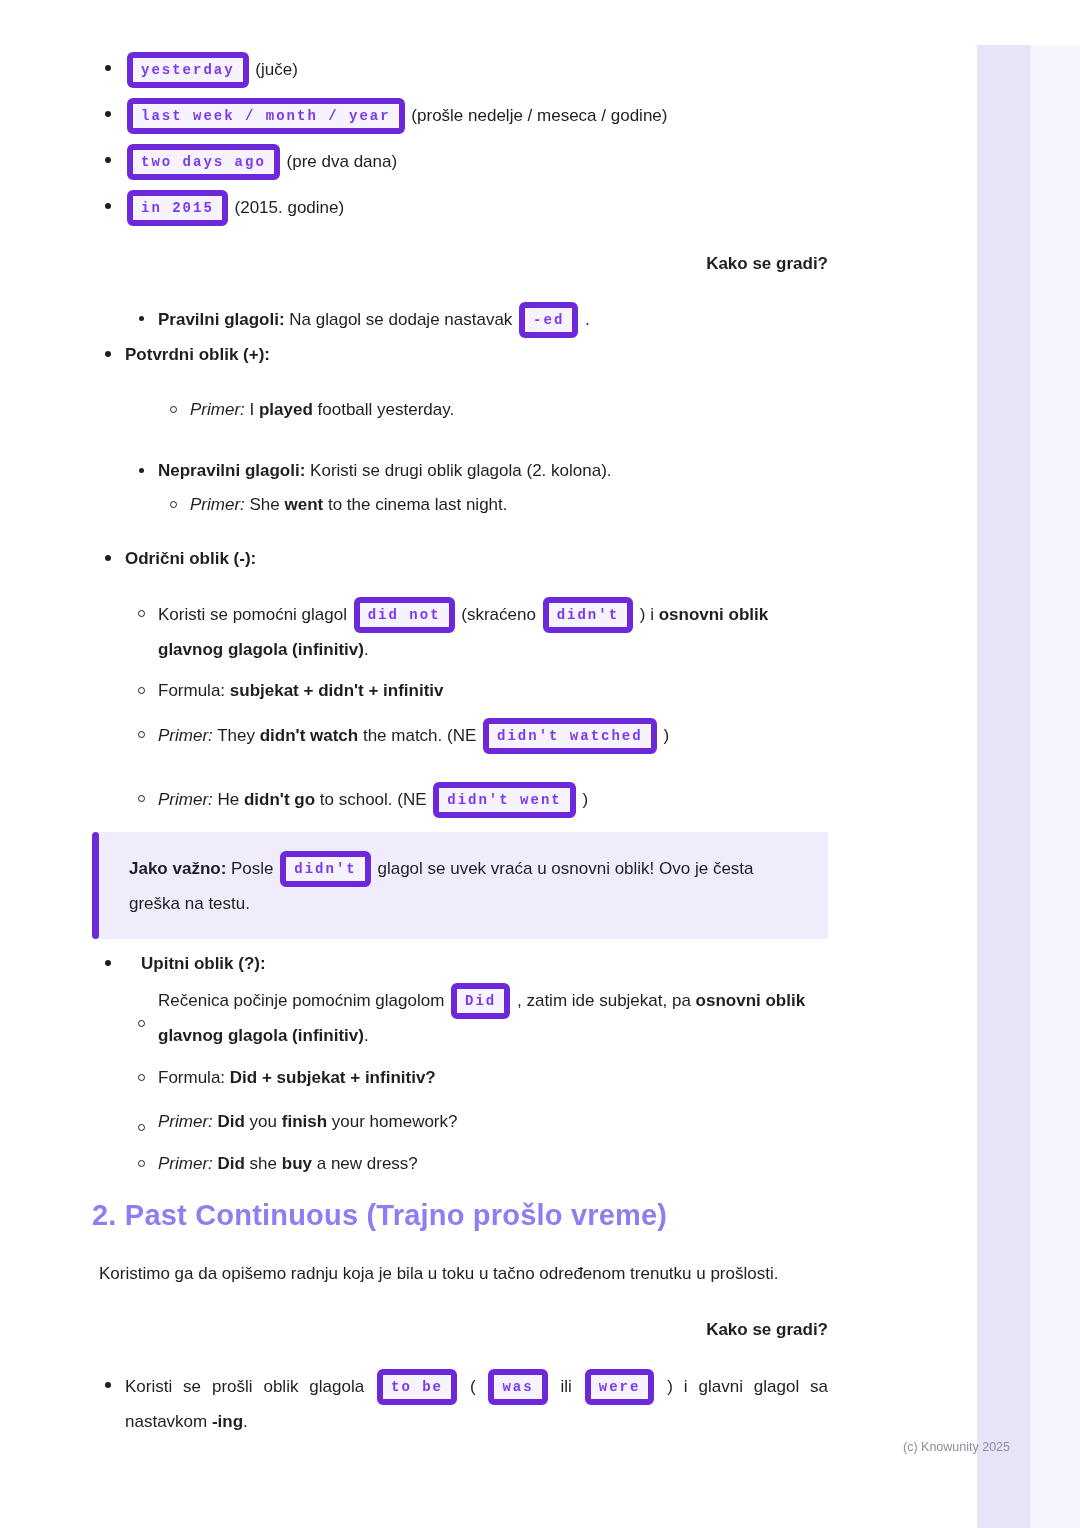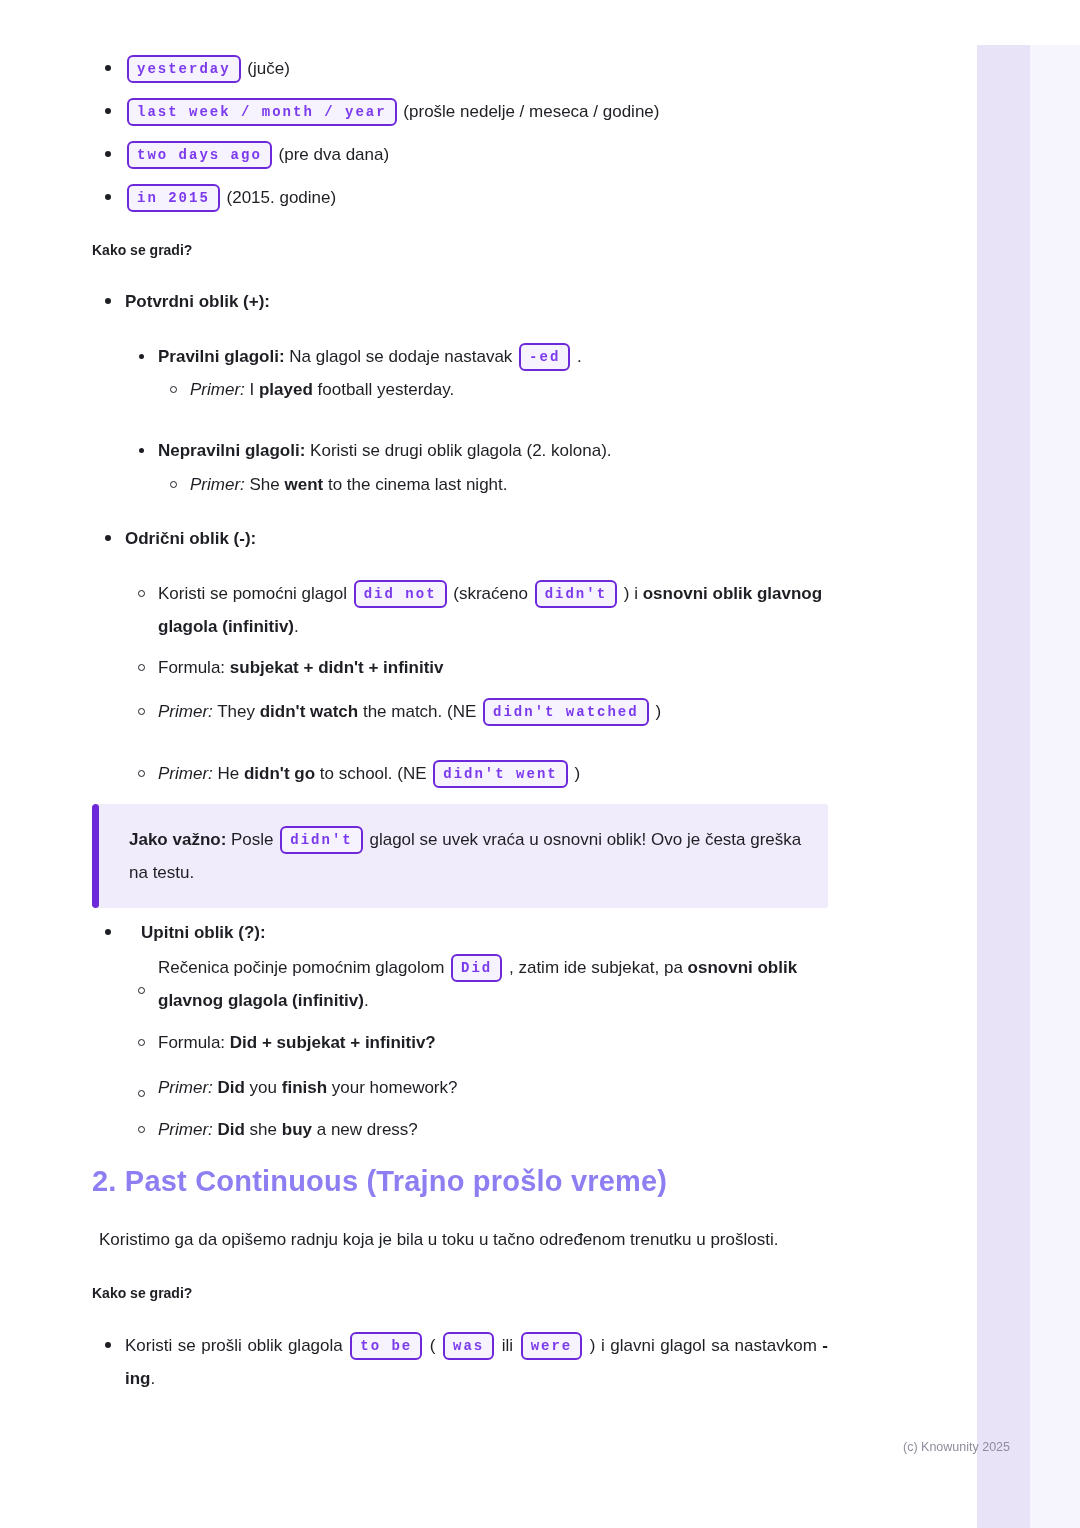--- a/index.html
+++ b/index.html
@@ -10,31 +10,31 @@
   }
   .side-strip{position:absolute;top:45px;left:977px;width:53px;height:1483px;background:#e9e3f7;}
   .side-strip-outer{position:absolute;top:45px;left:1030px;width:50px;height:1483px;background:#f6f4fc;}
   .watermark{position:absolute;top:1440px;left:903px;font-size:12.5px;color:#8f8c9c;z-index:5;}
   .content{position:absolute;left:92px;top:52px;width:736px;font-size:17px;line-height:1.95;z-index:2;}
   .bold{font-weight:700;}
   .italic{font-style:italic;}
   .chip{
     display:inline-block;font-family:"Liberation Mono","DejaVu Sans Mono",monospace;
     font-size:14px;font-weight:700;letter-spacing:2px;color:#7c3aed;
-    background:#f6f2fe;border:2px solid #6d28d9;border-radius:6px;
+    background:#f6f2fe;border:6px solid #6d28d9;border-radius:6px;
     padding:0 8px;line-height:24px;vertical-align:1px;margin:0 2px;
   }
   .li{display:flex;align-items:flex-start;margin-bottom:10px;}
   .marker{flex:none;border-radius:50%;}
   .m1{width:6px;height:6px;background:#1e1f24;margin:13px 14px 0 13px;}
   .m2{width:5px;height:5px;background:#1e1f24;margin:14px 14px 0 47px;}
   .m2r{width:5px;height:5px;border:1.5px solid #1e1f24;background:transparent;margin:13px 13px 0 46px;}
   .m3r{width:5px;height:5px;border:1.5px solid #1e1f24;background:transparent;margin:13px 13px 0 78px;}
   .li-body{flex:1;min-width:0;}
-  h3{font-size:14px;font-weight:700;margin:0 0 22px;line-height:1.9;}
+  h3{font-size:17px;font-weight:700;margin:0 0 22px;line-height:1.9;text-align:right;}
   h2{font-size:29px;font-weight:700;color:#8d7ff2;margin:8px 0 22px;letter-spacing:0.2px;line-height:1.35;}
   p{margin:7px;}
   .intro{margin-bottom:24px;}
   .callout{display:flex;background:#f1ecfb;border-radius:3px;margin:2px 0 8px;overflow:hidden;}
   .callout-bar{flex:none;width:7px;background:#6d28d9;border-radius:6px;}
   .callout-body{padding:19px 24px 19px 30px;}
   .justify{text-align:justify;}
   .mb0{margin-bottom:0;} .mb1{margin-bottom:1px;} .mb2{margin-bottom:2px;gap:16px;}
   .mb8{margin-bottom:8px;} .mb9{margin-bottom:9px;align-items:center;} .mb11{margin-bottom:11px;}
   .mb12{margin-bottom:28px;} .mb14{margin-bottom:14px;} .mb16{margin-bottom:16px;}
@@ -72,30 +72,30 @@
     <div class="li">
       <span class="marker m1"></span>
       <div class="li-body">
         <span class="chip">in 2015</span><span> (2015. godine)</span>
       </div>
     </div>
   </div>
 
   <h3>Kako se gradi?</h3>
 
-  <div class="li mb22">
-    <span class="marker m1"></span>
-    <div class="li-body"><span class="bold">Potvrdni oblik (+):</span></div>
-  </div>
-
   <div class="li mb0">
     <span class="marker m2"></span>
     <div class="li-body">
       <span class="bold">Pravilni glagoli:</span><span> Na glagol se dodaje nastavak </span><span class="chip">-ed</span><span> .</span>
     </div>
+  </div>
+
+  <div class="li mb22">
+    <span class="marker m1"></span>
+    <div class="li-body"><span class="bold">Potvrdni oblik (+):</span></div>
   </div>
   <div class="li mb20">
     <span class="marker m3r"></span>
     <div class="li-body">
       <span class="italic">Primer:</span><span> I </span><span class="bold">played</span><span> football yesterday.</span>
     </div>
   </div>
 
   <div class="li mb1">
     <span class="marker m2"></span>

